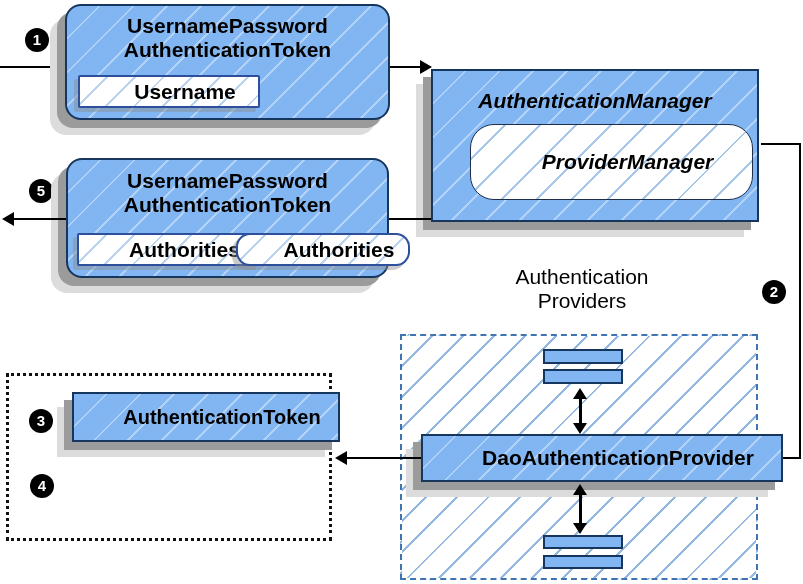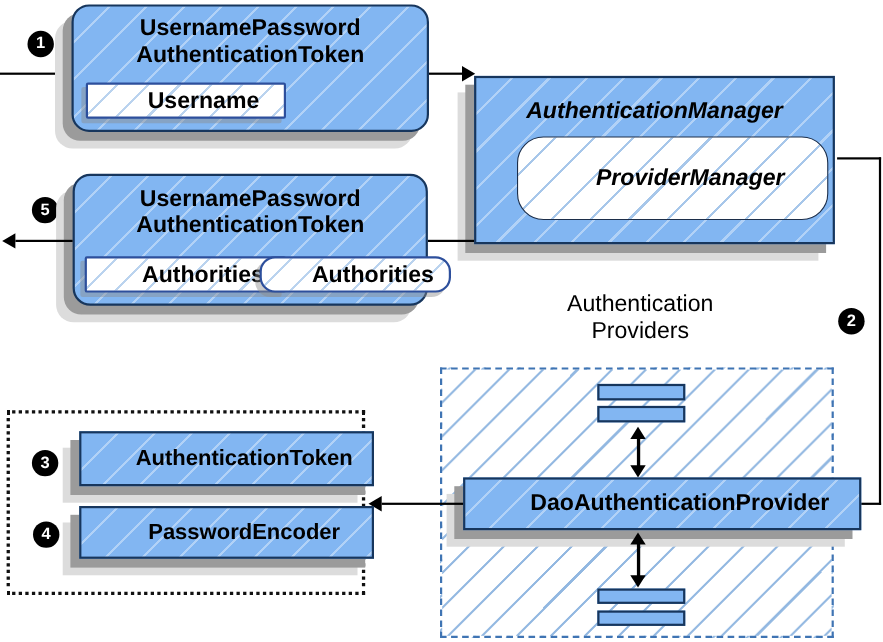--- a/index.html
+++ b/index.html
@@ -129,15 +129,14 @@
 
   <div class="hline" style="left:347px;top:457px;width:74px;"></div>
   <div class="ah ah-left" style="left:335px;top:451px;"></div>
 
   <div class="dotted-region" style="left:6px;top:373px;width:320px;height:162px;"></div>
 
   <div class="badge" style="left:29px;top:409px;">3</div>
   <div class="node flexcenter" style="left:72px;top:392px;width:232px;height:46px;font-size:20px;">AuthenticationToken</div>
 
   <div class="badge" style="left:30px;top:474px;">4</div>
-  <div class="node flexcenter" style="left:72px;top:460px;width:232px;height:44px;font-size:20px;">PasswordEncoder</div>
 
 </div>
 
 </body></html>

